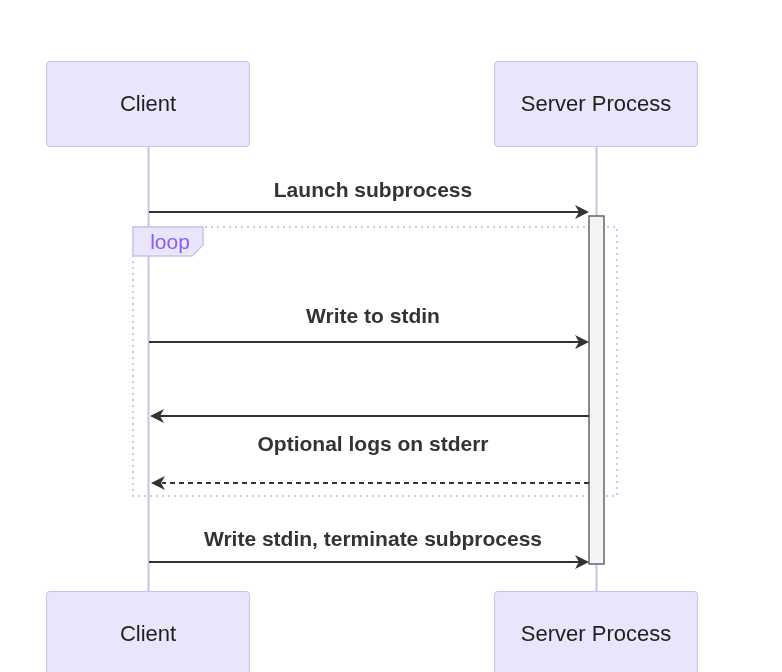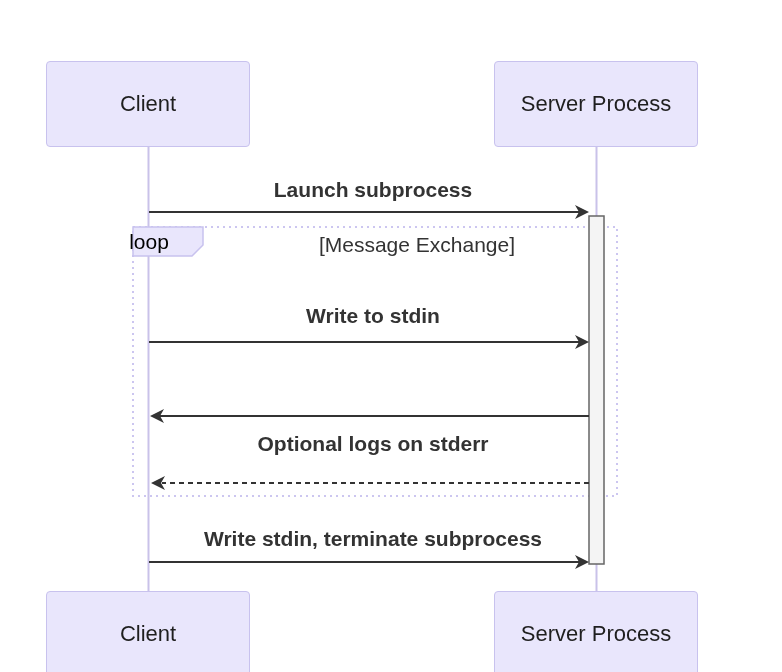--- a/index.html
+++ b/index.html
@@ -53,28 +53,28 @@
     font-weight: bold;
   }
   .msg-1 { top: 152px; }
   .msg-2 { top: 278px; }
   .msg-3 { top: 344px; }
   .msg-4 { top: 406px; }
   .msg-5 { top: 501px; }
 
   .loop-label {
     position: absolute;
-    left: 118px;
+    left: 139px;
     top: 203px;
     width: 62px;
     height: 33px;
     text-align: center;
     line-height: 29px;
     font-size: 21px;
-    color: #000000;
+    color: #8b5cf6;
   }
   .loop-title {
     position: absolute;
     left: 217px;
     top: 207px;
     width: 400px;
     height: 28px;
     text-align: center;
     line-height: 28px;
     font-size: 21px;
@@ -132,20 +132,19 @@
     <span>Server Process</span>
   </div>
   <div class="actor-box actor-bottom-left">
     <span>Client</span>
   </div>
   <div class="actor-box actor-bottom-right">
     <span>Server Process</span>
   </div>
 
   <div class="loop-label">loop</div>
-  <div class="loop-title">[Message Exchange]</div>
 
   <div class="msg-label msg-1">Launch subprocess</div>
   <div class="msg-label msg-2">Write to stdin</div>
   <div class="msg-label msg-4">Optional logs on stderr</div>
   <div class="msg-label msg-5">Write stdin, terminate subprocess</div>
 
 </div>
 
 </body></html>

